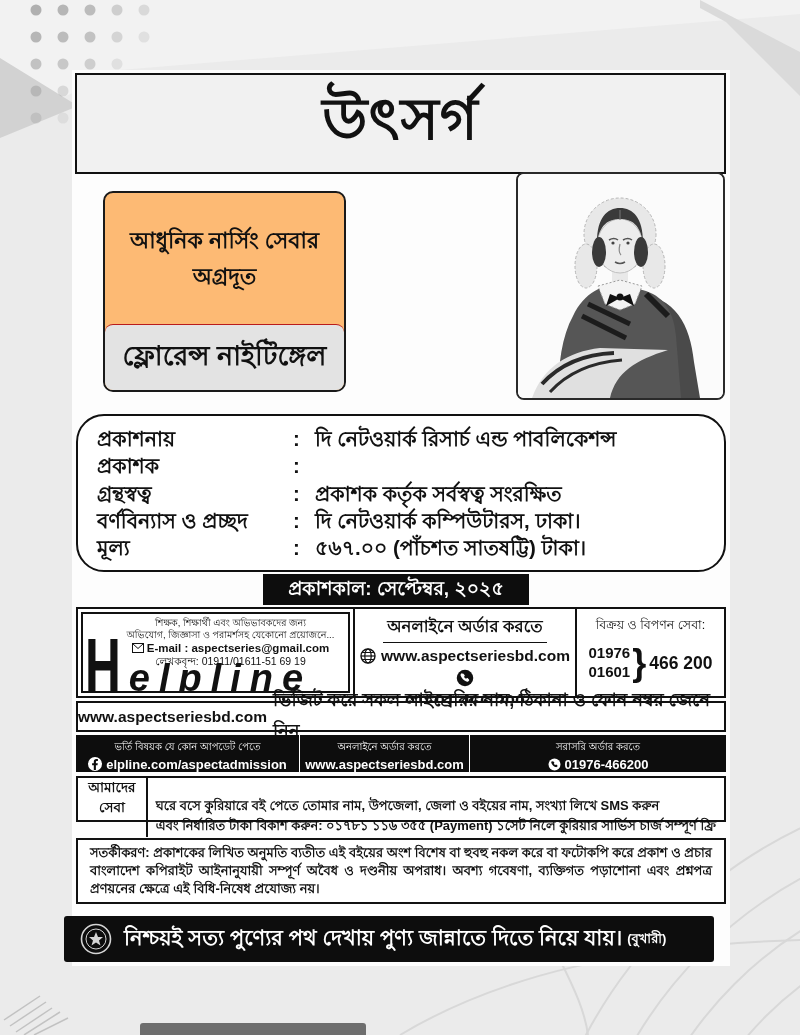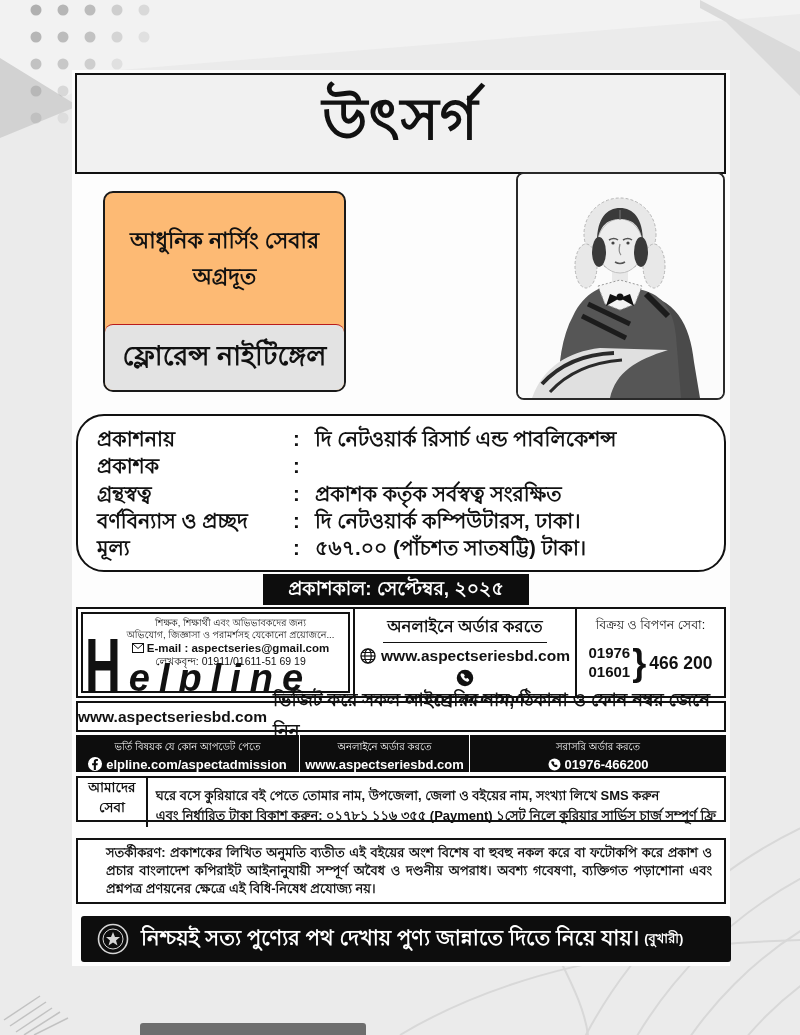--- a/index.html
+++ b/index.html
@@ -82,30 +82,30 @@
   .bb-cell.c3 { flex:1; }
   .bb-head { font-size:10px; }
   .bb-val { font-size:13px; font-weight:bold; display:flex; align-items:center; justify-content:center; gap:4px; }
 
   
   .service-row { position:absolute; left:76px; top:776px; width:650px; height:46px;
     border:2px solid #111; background:#fff; display:flex; align-items:flex-start; }
   .sv-label { width:84px; display:flex; flex-direction:column; align-items:center; justify-content:center;
     font-size:13.5px; font-weight:bold; line-height:1.45; }
   .sv-text { flex:1; border-left:2px solid #111; display:flex; flex-direction:column; justify-content:center;
-    padding:8px 8px 2px 8px; font-size:13px; font-weight:600; line-height:1.5; white-space:nowrap; }
+    padding:18px 8px 2px 8px; font-size:13px; font-weight:600; line-height:1.5; white-space:nowrap; }
 
   
   .warning-box { position:absolute; left:76px; top:838px; width:650px; height:66px;
-    border:2px solid #111; background:#fff; padding:4px 12px 4px 28px;
+    border:2px solid #111; background:#fff; padding:4px 12px 4px 12px;
     font-size:13px; font-weight:600; line-height:1.4; text-align:justify; }
   .warn-label { font-weight:800; }
 
   
-  .quote-bar { position:absolute; left:81px; top:916px; width:650px; height:46px;
+  .quote-bar { position:absolute; left:64px; top:916px; width:650px; height:46px;
     background:#0d0d0d; border-radius:3px; color:#fff; display:flex; align-items:center; padding-left:16px; }
   .quote-text { font-size:21px; font-weight:bold; margin-left:12px; white-space:nowrap; }
   .quote-src { font-size:13px; font-weight:bold; margin-left:5px; }
 
   .bottom-cut { position:absolute; left:140px; top:1023px; width:226px; height:12px;
     background:#6e6e6e; border-radius:3px 3px 0 0; }
 
   .icon { flex:0 0 auto; display:inline-block; }
 </style>
 </head>

